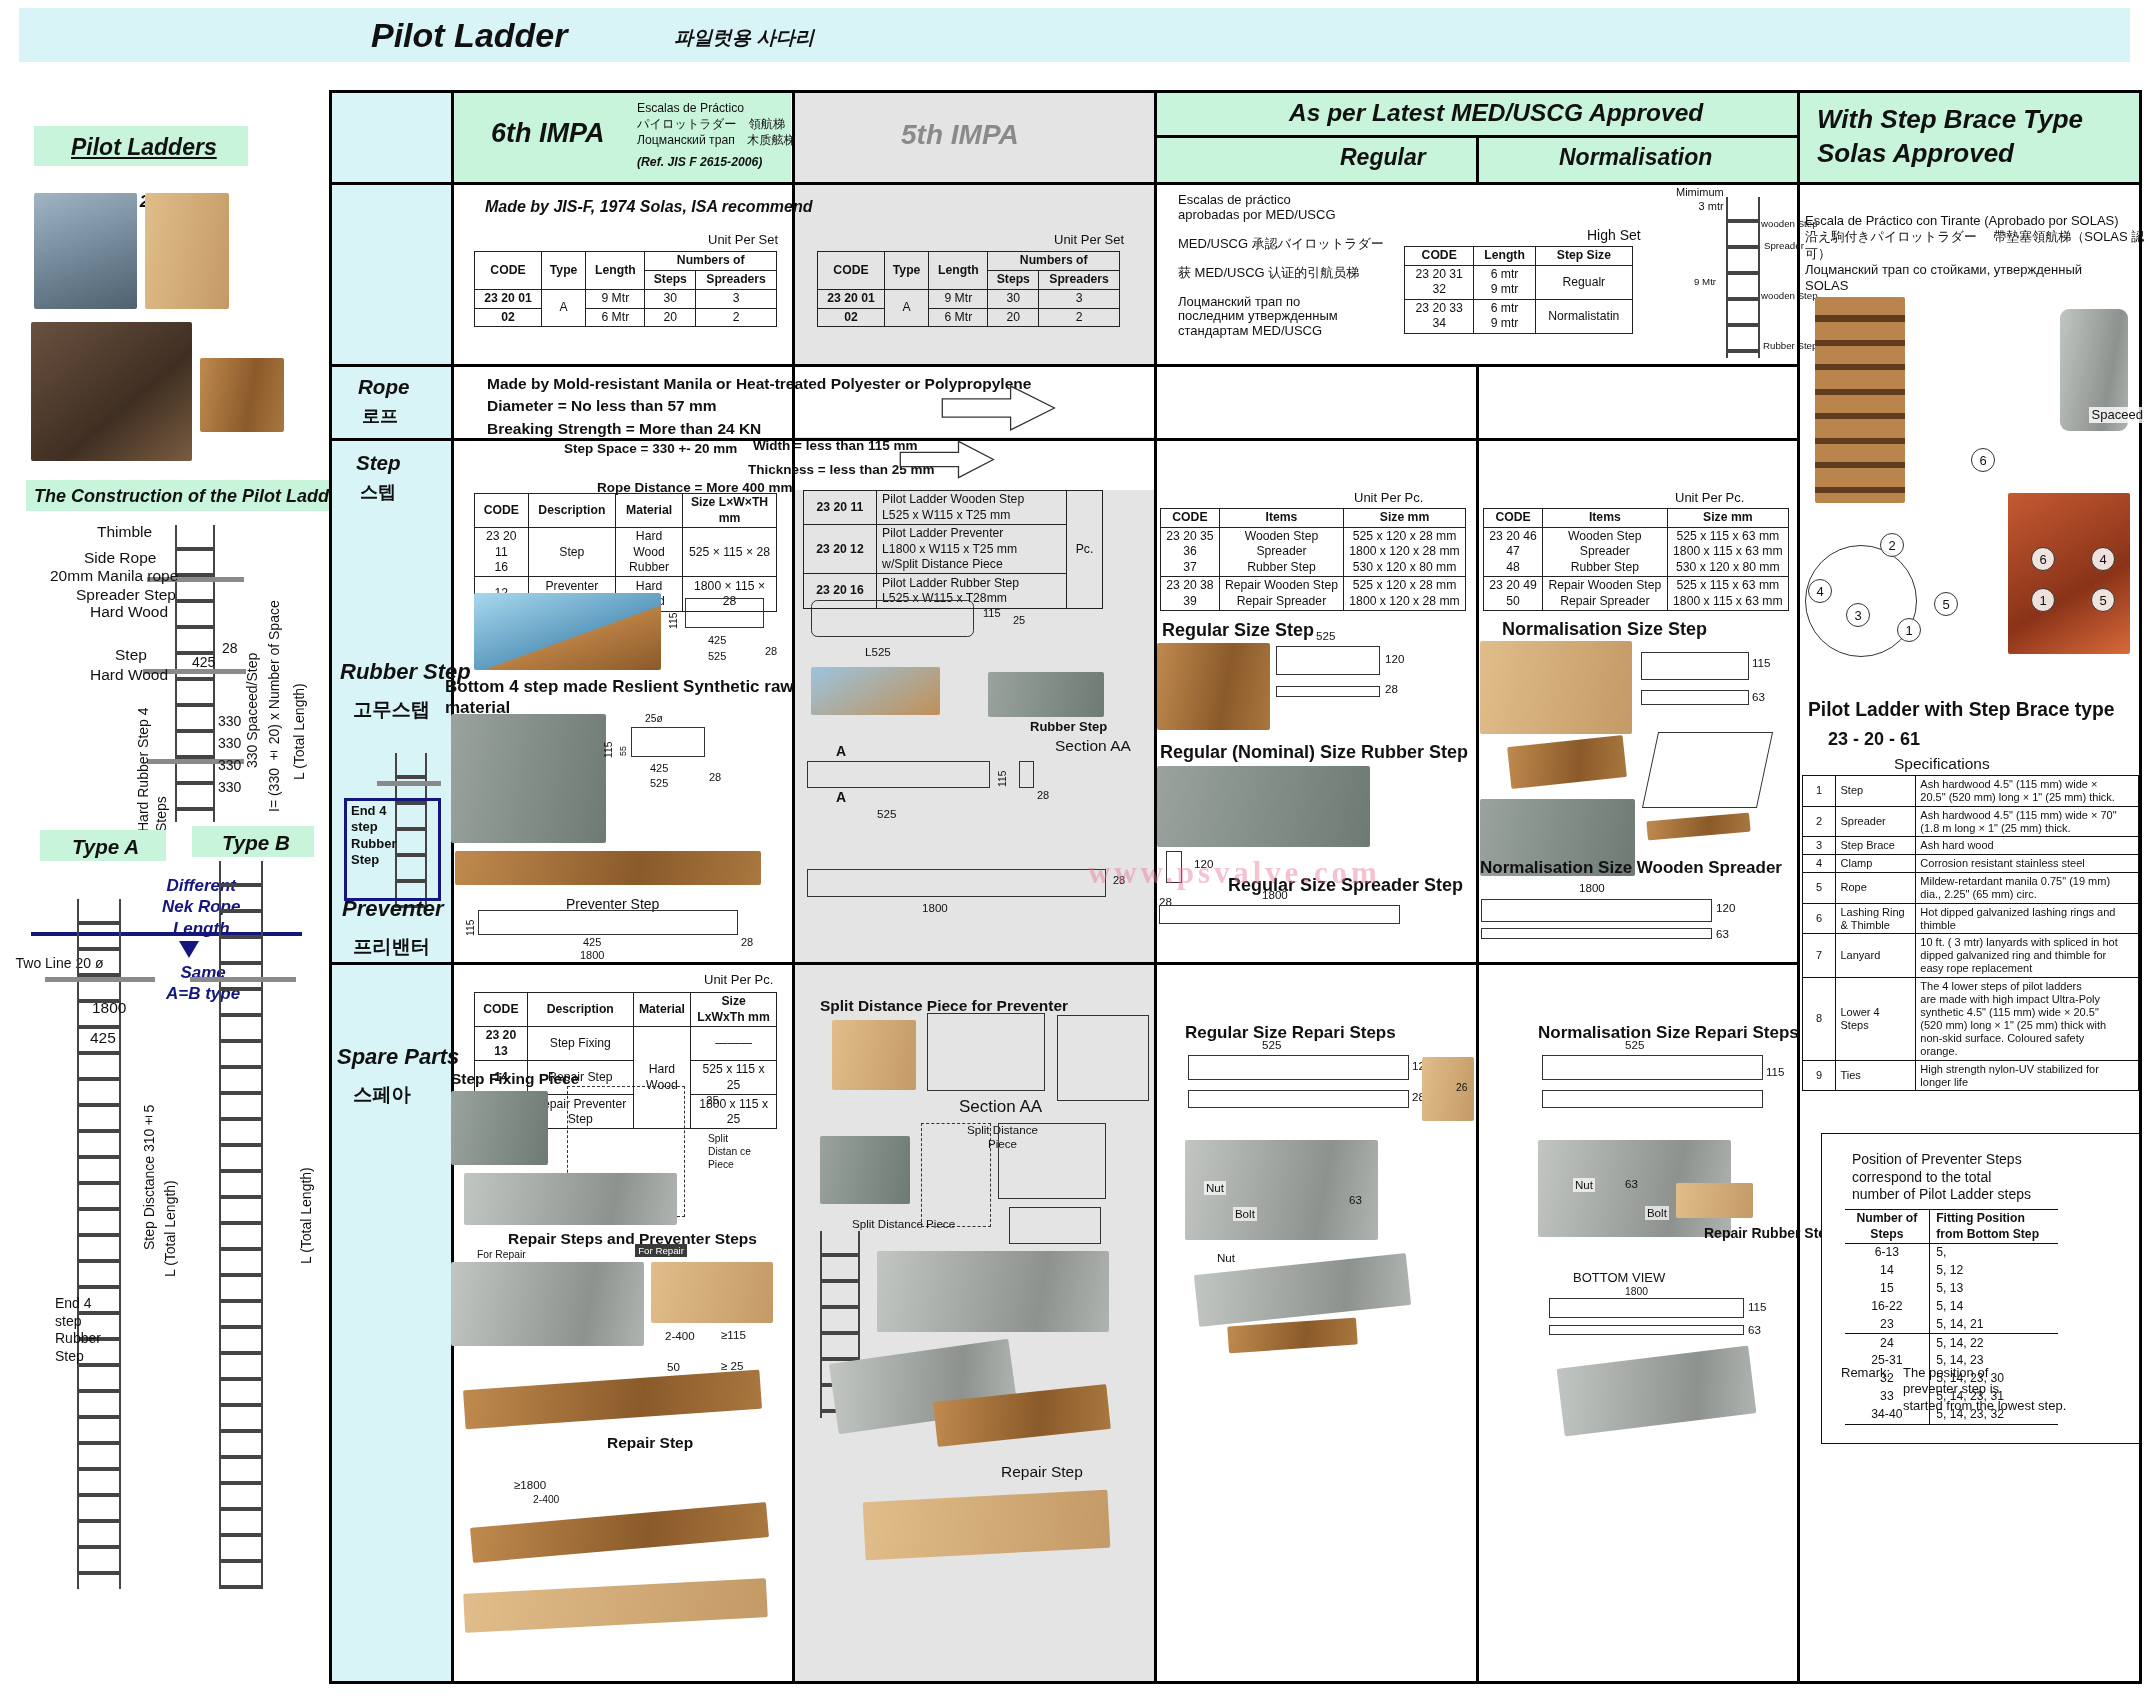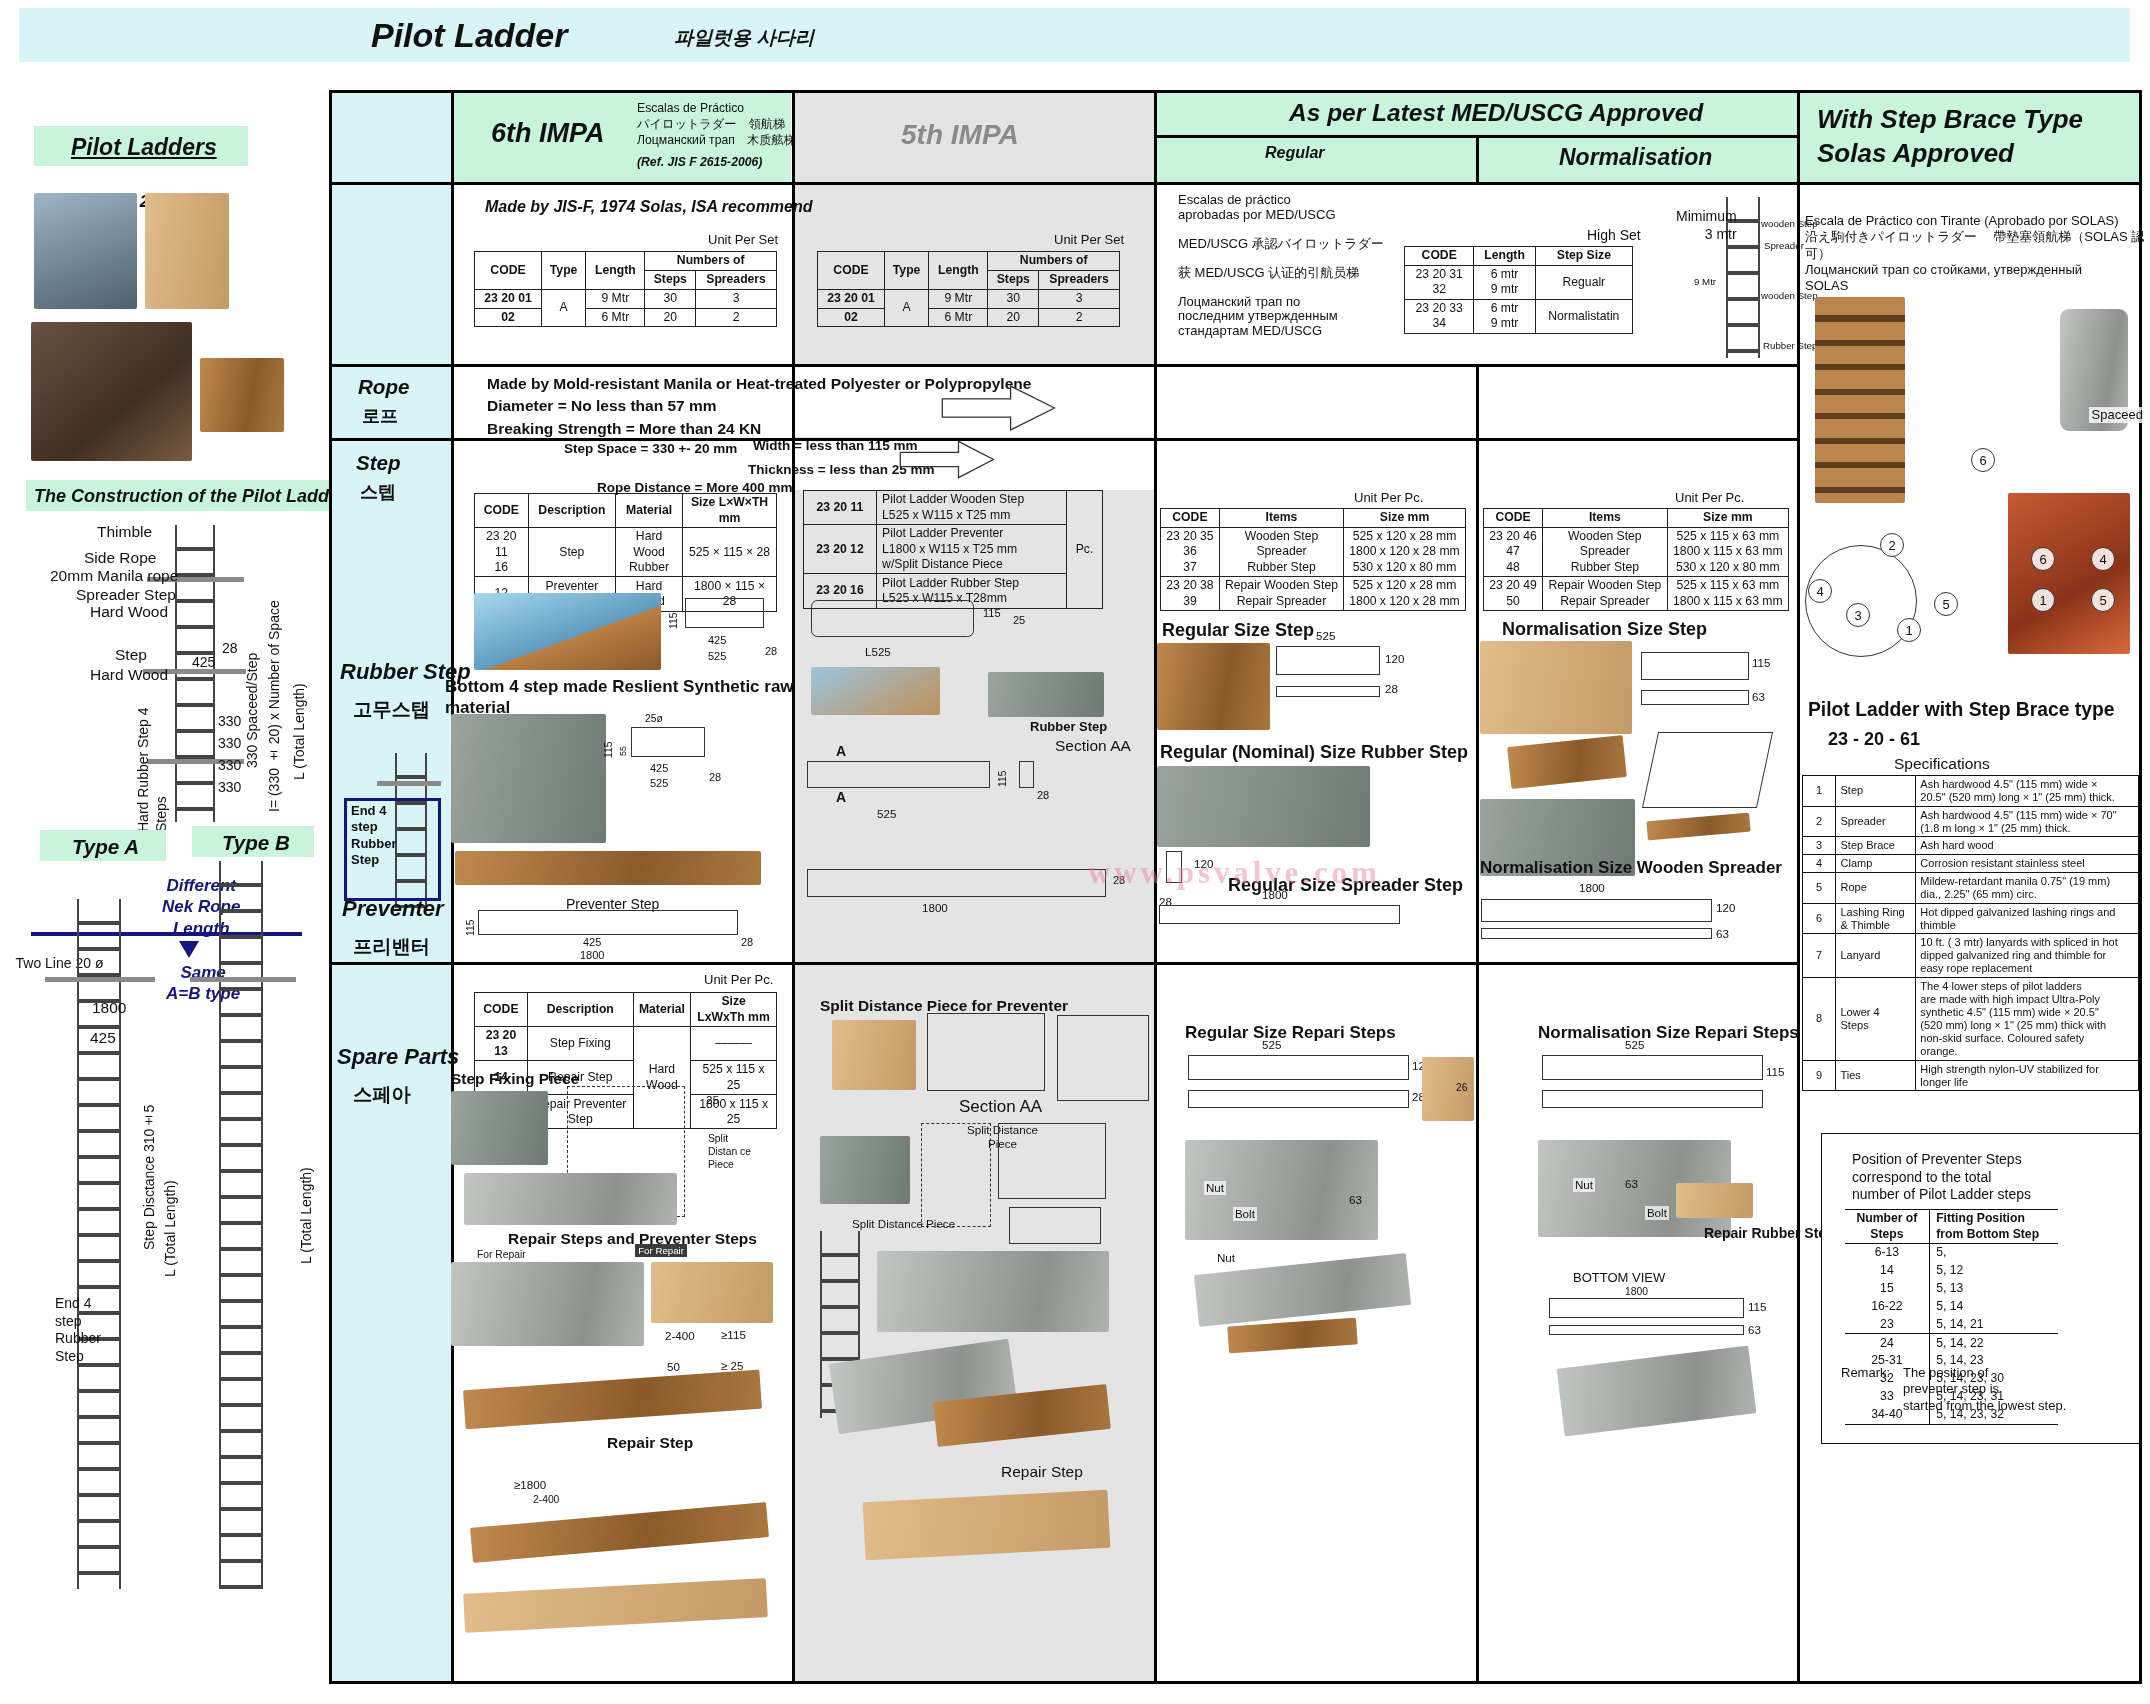--- a/index.html
+++ b/index.html
@@ -132,21 +132,21 @@
   <div class="ln" style="left:329px;top:438px;width:1469px;height:2.6px;"></div>
   <div class="ln" style="left:329px;top:962px;width:1469px;height:2.6px;"></div>
 
   <div class="t b i" style="left:491px;top:117px;font-size:27px;">6th IMPA</div>
   <div class="t" style="left:637px;top:101px;font-size:12.2px;">Escalas de Práctico</div>
   <div class="t" style="left:637px;top:117px;font-size:12.2px;">パイロットラダー　領航梯</div>
   <div class="t" style="left:637px;top:133px;font-size:12.2px;">Лоцманский трап　木质舷梯</div>
   <div class="t b i" style="left:637px;top:155px;font-size:12.2px;">(Ref. JIS F 2615-2006)</div>
   <div class="t b i gray" style="left:901px;top:117px;font-size:28px;">5th IMPA</div>
   <div class="t b i" style="left:1289px;top:98px;font-size:24.5px;">As per Latest MED/USCG Approved</div>
-  <div class="t b i" style="left:1265px;top:143px;font-size:16px;">Regular</div>
+  <div class="t b i" style="left:1340px;top:143px;font-size:23px;">Regular</div>
   <div class="t b i" style="left:1559px;top:143px;font-size:23px;">Normalisation</div>
   <div class="t b i" style="left:1817px;top:103px;font-size:26px;line-height:1.3;">With Step Brace Type
 Solas Approved</div>
 
   <div class="t b i" style="left:485px;top:197px;font-size:16px;">Made by JIS-F, 1974 Solas, ISA recommend</div>
   <div class="t" style="left:708px;top:232px;font-size:13px;">Unit Per Set</div>
   <table class="tbl" style="left:474px;top:251px;width:303px;">
     <tbody>
         <tr>
       <th rowspan="2">CODE</th>
@@ -234,21 +234,21 @@
           <td>23 20 33
 34</td>
           <td>6 mtr
 9 mtr</td>
           <td>Normalistatin</td>
         </tr>
       </tbody>
   </table>
 
   <div class="lad" style="left:1726px;top:197px;width:30px;height:161px;"></div>
-  <div class="t" style="left:1676px;top:186px;font-size:14px;text-align:right;margin-top:22px;">Mimimum
+  <div class="t" style="left:1676px;top:186px;font-size:11px;text-align:right;">Mimimum
 3 mtr</div>
   <div class="t" style="left:1761px;top:218px;font-size:9.7px;">wooden Step</div>
   <div class="t" style="left:1764px;top:240px;font-size:9.7px;">Spreader</div>
   <div class="t" style="left:1694px;top:276px;font-size:9.7px;">9 Mtr</div>
   <div class="t" style="left:1761px;top:290px;font-size:9.7px;">wooden Step</div>
   <div class="t" style="left:1763px;top:340px;font-size:9.7px;">Rubber Step</div>
 
   <div class="t" style="left:1805px;top:213px;font-size:13px;">Escala de Práctico con Tirante (Aprobado por SOLAS)
 沿え駒付きパイロットラダー　 帶墊塞領航梯（SOLAS 認可）
 Лоцманский трап со стойками, утвержденный

